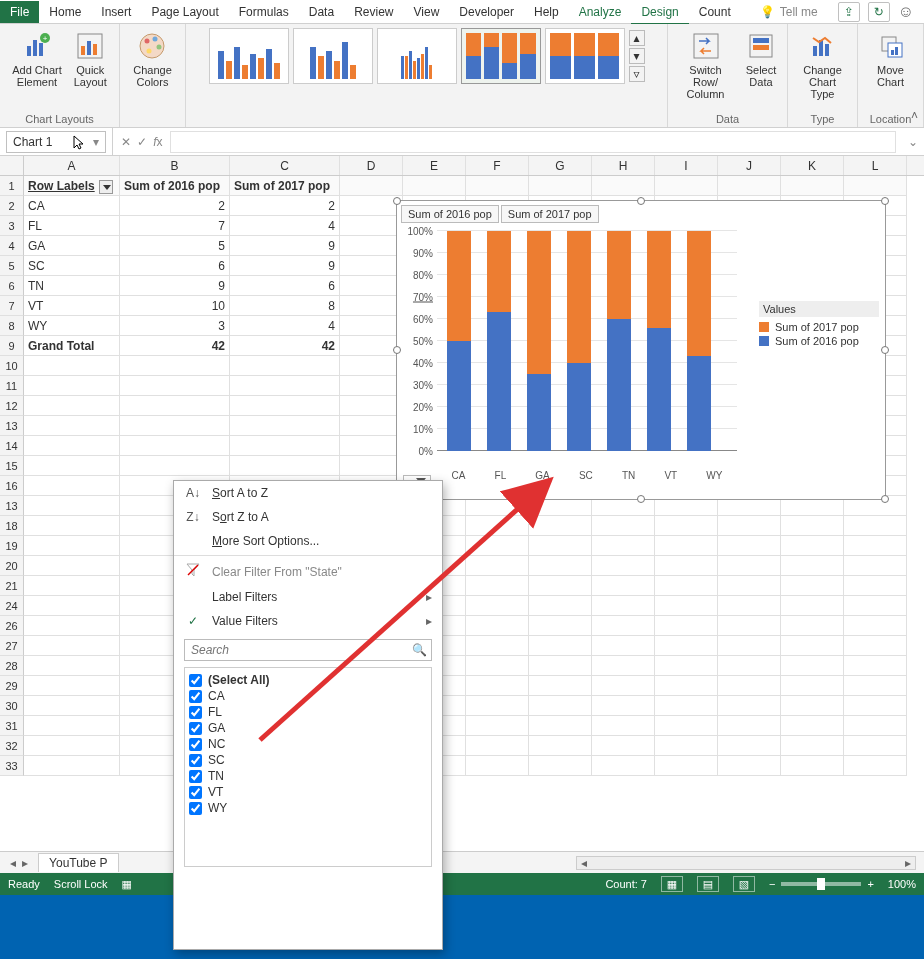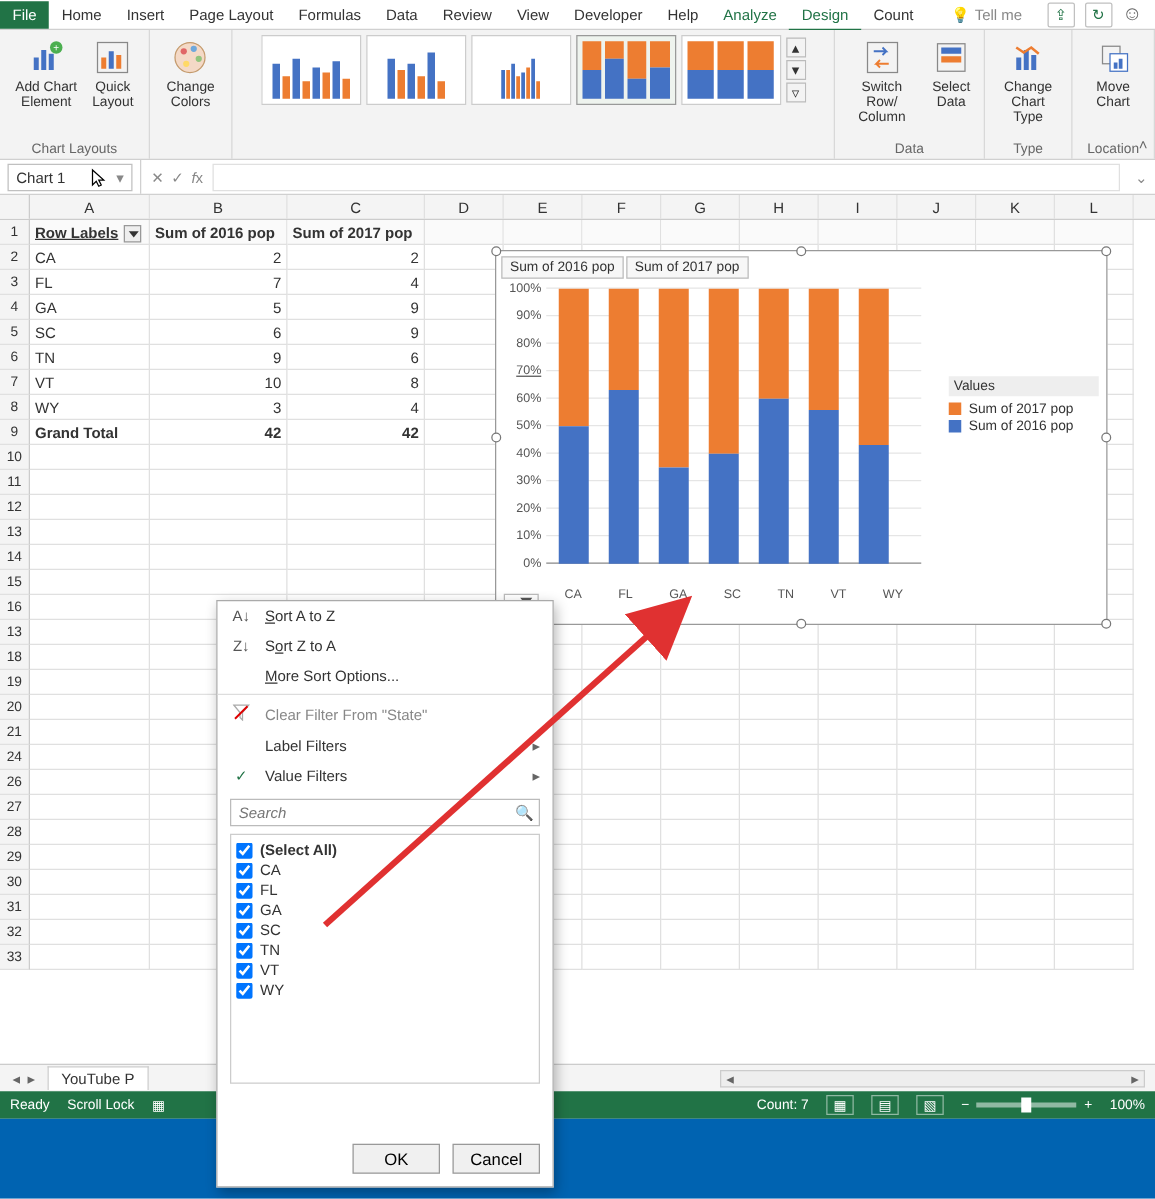--- a/index.html
+++ b/index.html
@@ -1028,39 +1028,39 @@
       <label class="fp-check">
         <input type="checkbox" checked="" style="">
         <span>FL</span>
       </label>
       <label class="fp-check">
         <input type="checkbox" checked="" style="">
         <span>GA</span>
       </label>
       <label class="fp-check">
         <input type="checkbox" checked="" style="">
+        <span>NC</span>
+      </label>
+      <label class="fp-check">
+        <input type="checkbox" checked="" style="">
         <span>SC</span>
       </label>
       <label class="fp-check">
         <input type="checkbox" checked="" style="">
         <span>TN</span>
       </label>
       <label class="fp-check">
         <input type="checkbox" checked="" style="">
         <span>VT</span>
       </label>
       <label class="fp-check">
         <input type="checkbox" checked="" style="">
         <span>WY</span>
       </label>
     </div>
-  <div class="fp-buttons">
-    <button>OK</button>
-    <button>Cancel</button>
-  </div>
 </div>
 
 <svg class="red-arrow" width="320" height="300">
   <defs>
       <marker id="ah" markerWidth="12" markerHeight="12" refX="9" refY="5" orient="auto">
     <path d="M0 0 L10 5 L0 10 Z" fill="#e03131"></path>
       </marker>
     </defs>
   <line x1="10" y1="280" x2="300" y2="20" stroke="#e03131" stroke-width="5" marker-end="url(#ah)"></line>
 </svg>

